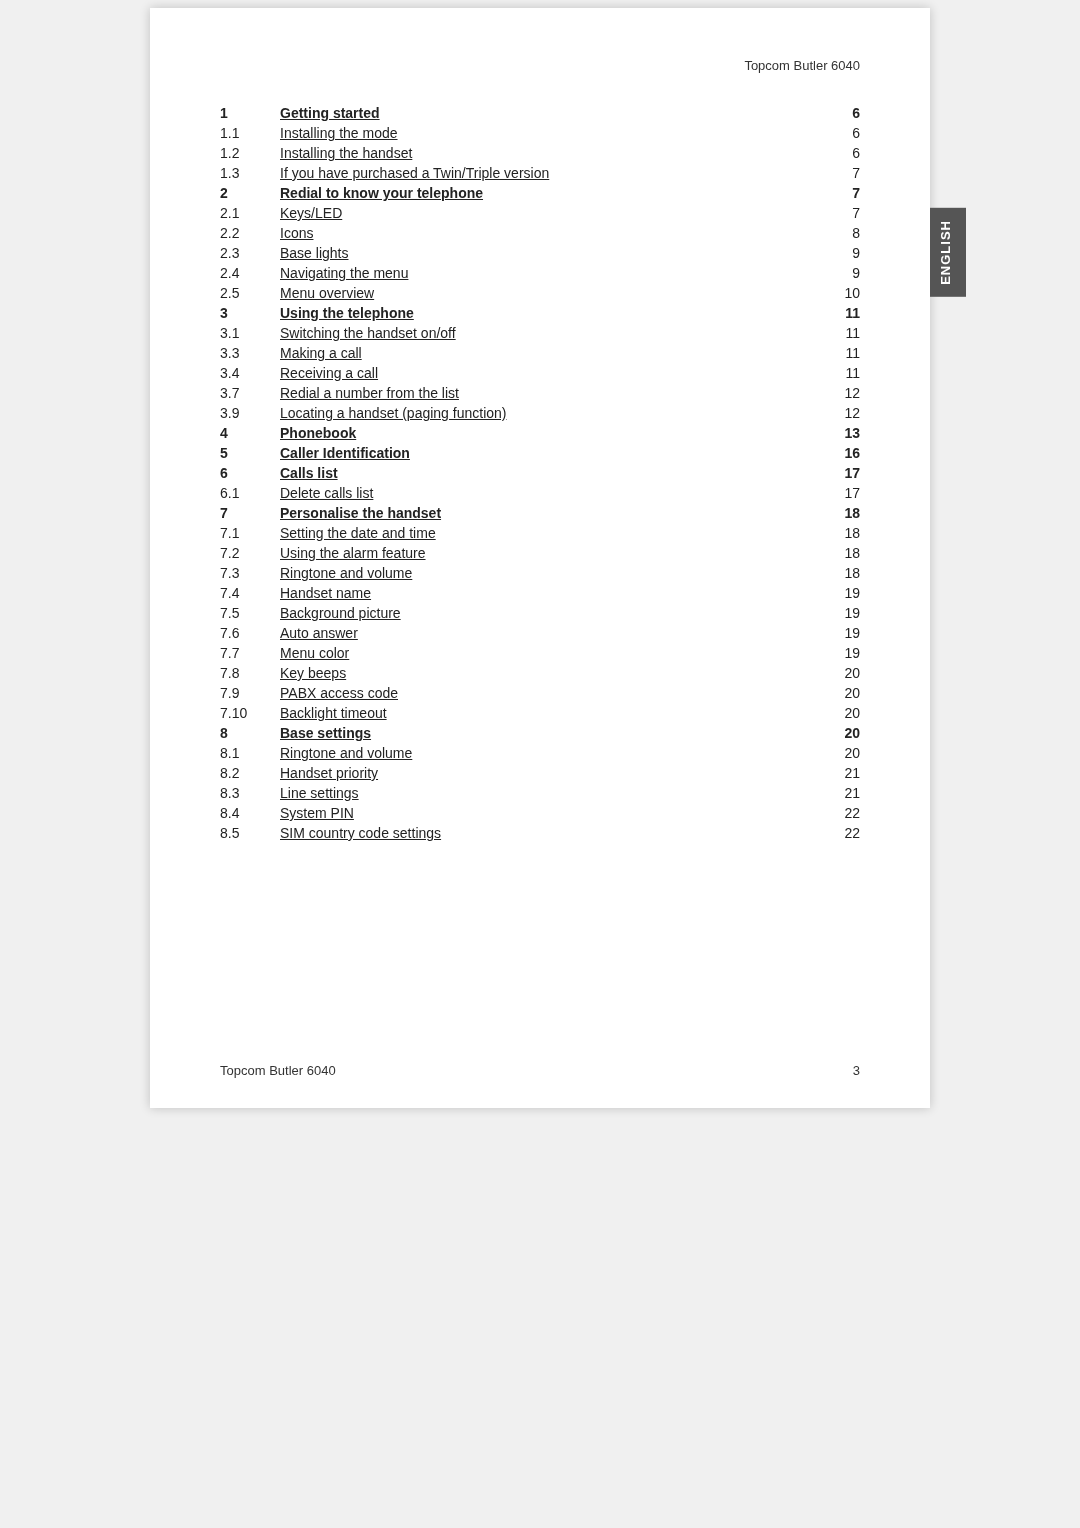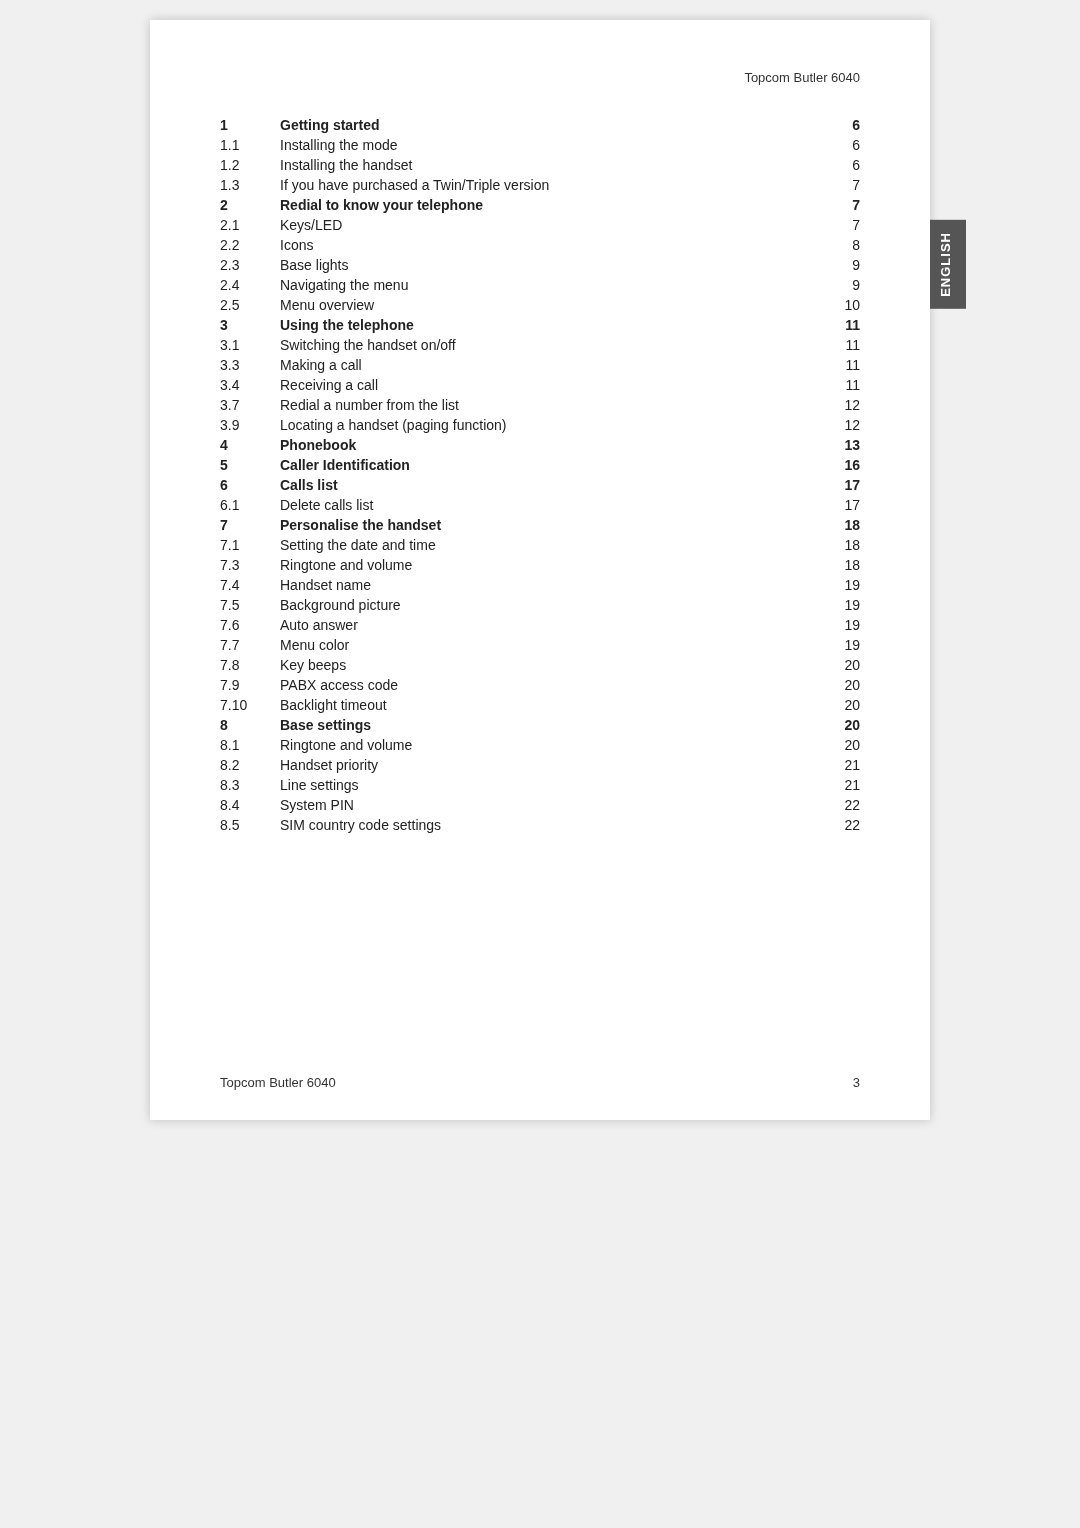--- a/index.html
+++ b/index.html
@@ -17,21 +17,21 @@
       font-family: Arial, Helvetica, sans-serif;
     }
 
     .page {
       width: 780px;
       min-height: 1100px;
       background: #ffffff;
       position: relative;
       padding: 50px 70px 60px 70px;
       box-shadow: 0 0 10px rgba(0,0,0,0.2);
-      margin: 20px 0;
+      margin: 8px 0;
     }
 
     .header-right {
       text-align: right;
       font-size: 13px;
       color: #333;
       margin-bottom: 30px;
     }
 
     .sidebar-tab {
@@ -62,20 +62,21 @@
       vertical-align: top;
     }
 
     .toc-table .num {
       width: 60px;
       min-width: 60px;
     }
 
     .toc-table .title {
       width: 100%;
+      text-decoration: underline;
     }
 
     .toc-table .page-num {
       text-align: right;
       white-space: nowrap;
       padding-left: 10px;
       min-width: 30px;
     }
 
     .toc-table .bold {
@@ -209,20 +210,25 @@
           <td class="num bold">7</td>
           <td class="title bold">Personalise the handset</td>
           <td class="page-num bold">18</td>
         </tr>
         <tr>
           <td class="num">7.1</td>
           <td class="title">Setting the date and time</td>
           <td class="page-num">18</td>
         </tr>
         <tr>
+          <td class="num">7.2</td>
+          <td class="title">Using the alarm feature</td>
+          <td class="page-num">18</td>
+        </tr>
+        <tr>
           <td class="num">7.3</td>
           <td class="title">Ringtone and volume</td>
           <td class="page-num">18</td>
         </tr>
         <tr>
           <td class="num">7.4</td>
           <td class="title">Handset name</td>
           <td class="page-num">19</td>
         </tr>
         <tr>

